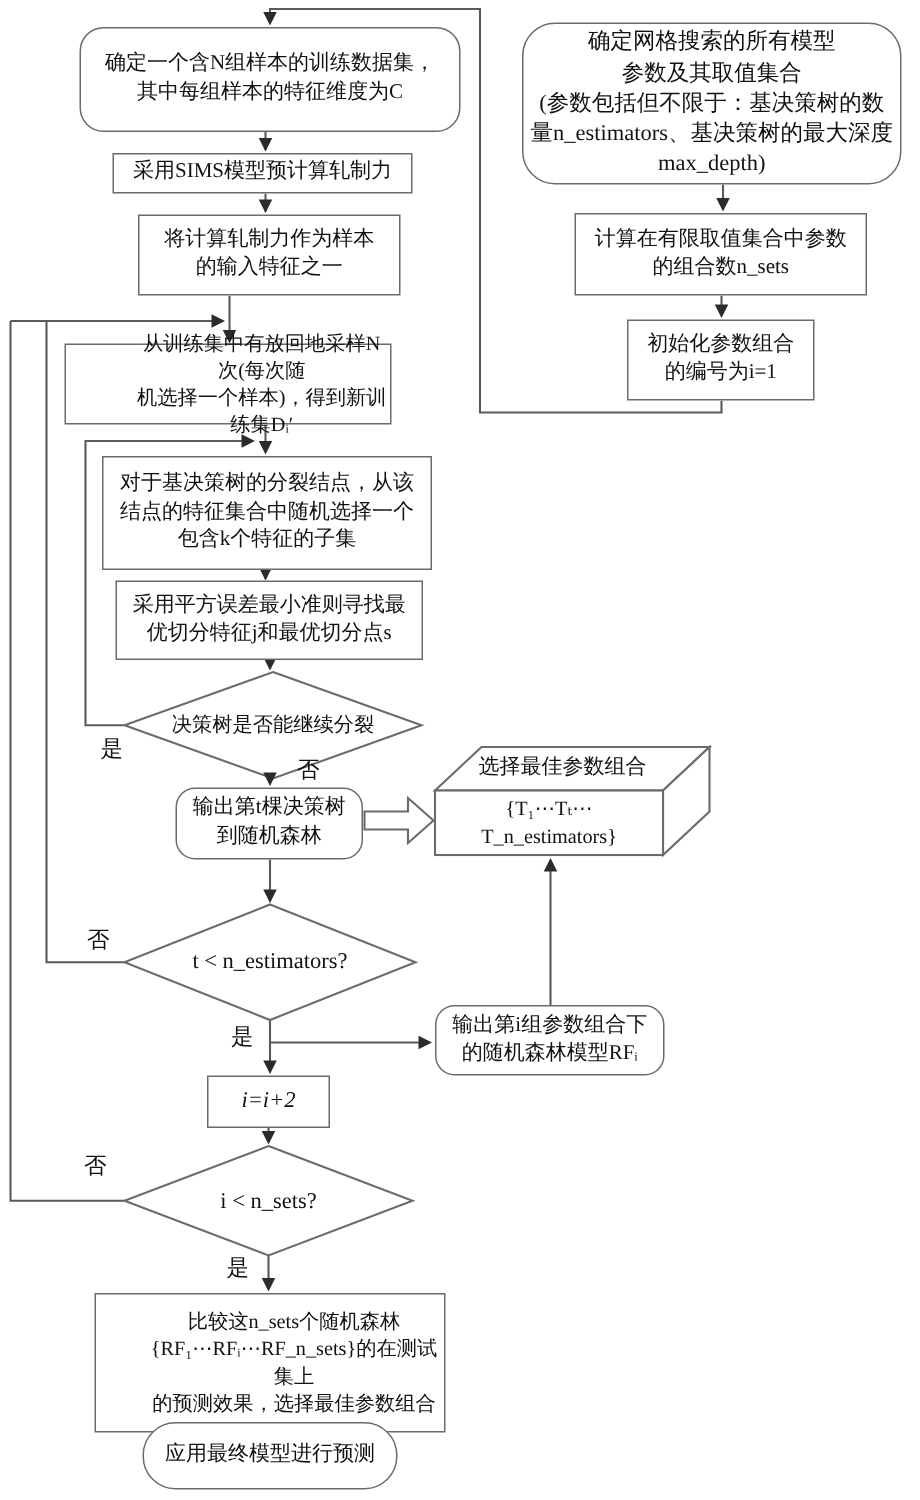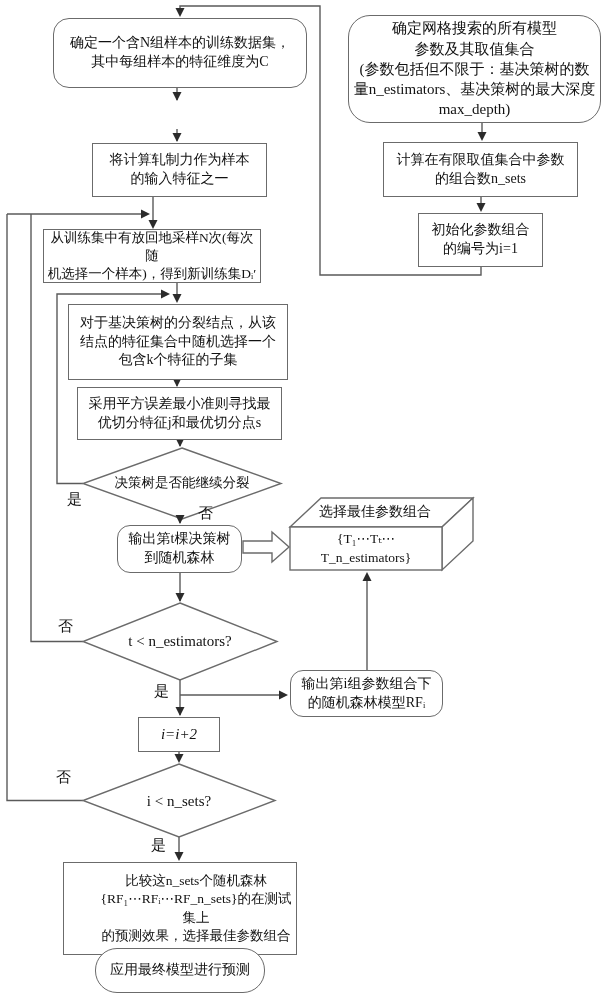--- a/index.html
+++ b/index.html
@@ -86,25 +86,26 @@
       <polygon points="477.5,132 486.5,132 482,141"></polygon>
       <polygon points="476.5,203 485.5,203 481,212"></polygon>
       <polygon points="175.5,8 184.5,8 180,17"></polygon>
       <polygon points="362.5,581 371.5,581 367,572"></polygon>
     </g>
   </svg>
 
   <div class="node rounded" style="left:53px;top:18px;width:254px;height:70px;font-size:14px;">确定一个含N组样本的训练数据集，
 其中每组样本的特征维度为C</div>
 
+  <div class="node" style="left:75px;top:102px;width:200px;height:27px;font-size:14px;">采用SIMS模型预计算轧制力</div>
 
   <div class="node" style="left:92px;top:143px;width:175px;height:54px;font-size:14px;">将计算轧制力作为样本
 的输入特征之一</div>
 
-  <div class="node" style="left:43px;top:229px;width:218px;height:54px;font-size:13.5px;">从训练集中有放回地采样N次(每次随
+  <div class="node" style="left:43px;top:229px;width:218px;height:54px;font-size:13.5px;padding-left:45px;">从训练集中有放回地采样N次(每次随
 机选择一个样本)，得到新训练集Dᵢ′</div>
 
   <div class="node" style="left:68px;top:304px;width:220px;height:76px;font-size:14px;">对于基决策树的分裂结点，从该
 结点的特征集合中随机选择一个
 包含k个特征的子集</div>
 
   <div class="node plain" style="left:72px;top:467px;width:220px;height:32px;font-size:13.5px;">决策树是否能继续分裂</div>
 
   <div class="node" style="left:77px;top:387px;width:205px;height:53px;font-size:14px;">采用平方误差最小准则寻找最
 优切分特征j和最优切分点s</div>

